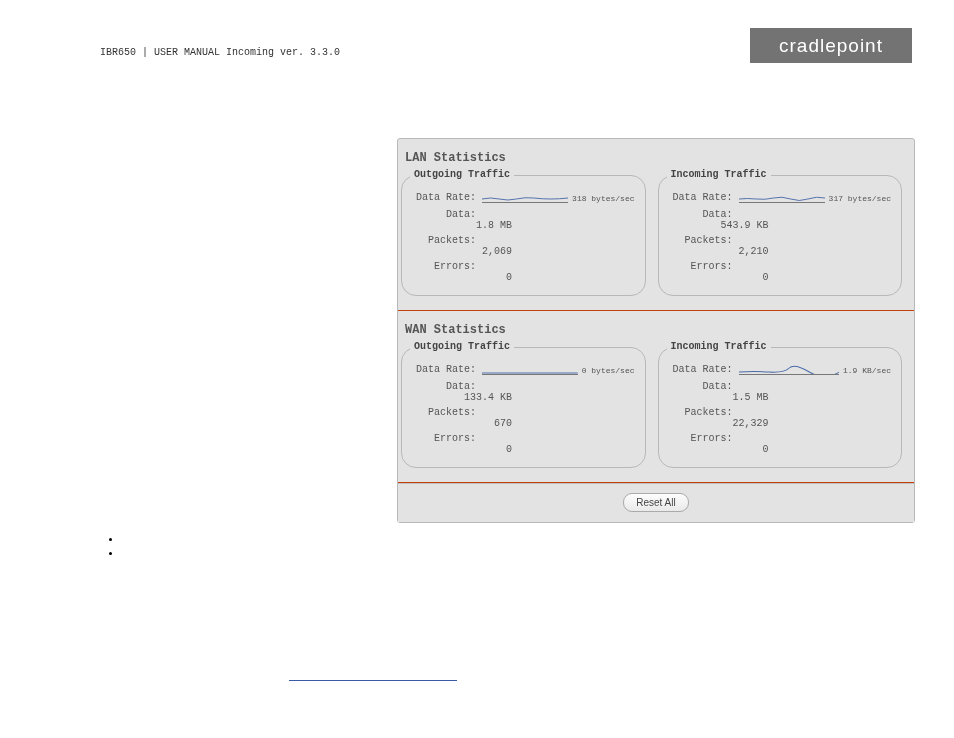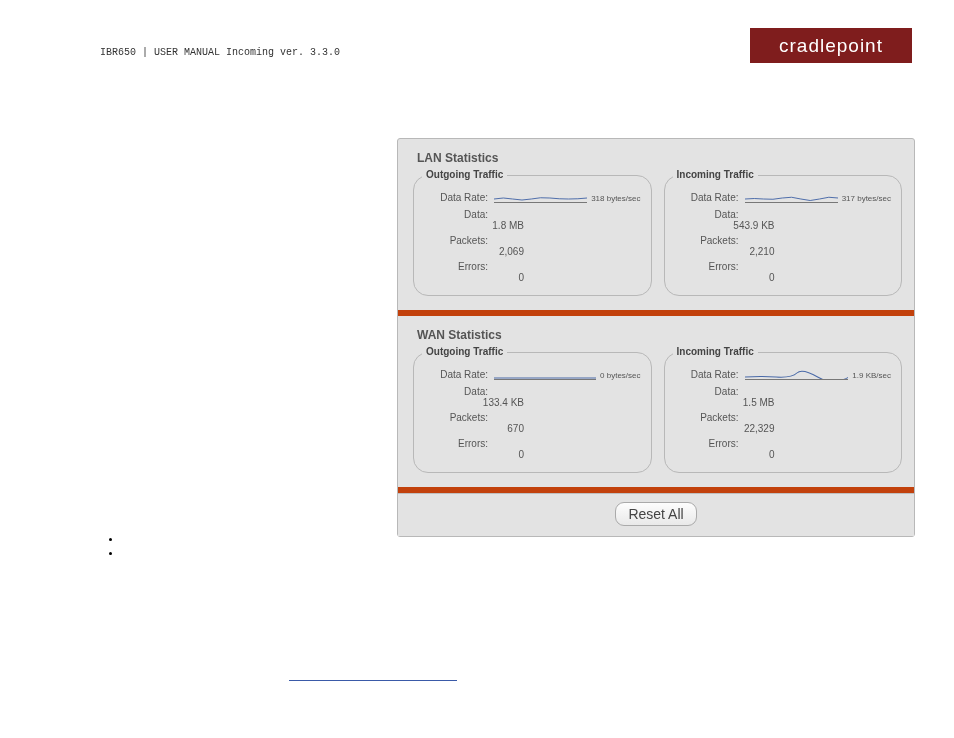--- a/index.html
+++ b/index.html
@@ -19,21 +19,21 @@
     justify-content: space-between;
     align-items: center;
   }
   .header-title {
     font-size: 10px;
     color: #333;
     font-family: "Courier New", monospace;
     padding-top: 14px;
   }
   .logo {
-    background: #7f1d1d;
+    background: #737373;
     color: #fff;
     width: 162px;
     height: 35px;
     display: flex;
     align-items: center;
     justify-content: center;
     font-size: 19px;
     letter-spacing: 1px;
     font-weight: 300;
   }
@@ -42,22 +42,23 @@
   .stats-container {
     position: absolute;
     top: 138px;
     left: 397px;
     width: 518px;
     background: #e3e3e3;
     border: 1px solid #b8b8b8;
     border-radius: 3px;
   }
   .section {
-    padding: 8px 12px 14px 15px;
-    border-bottom: 6px solid #c2410c;
+    padding: 8px 12px 14px 3px;
+    border-bottom: 1px solid #c2410c;
+    font-family: Liberation Mono, monospace;
   }
   .section:last-of-type { border-bottom: none; }
   .section-title {
     font-size: 12px;
     font-weight: bold;
     color: #555;
     margin-bottom: 10px;
     padding-left: 4px;
     padding-top: 4px;
   }
@@ -120,21 +121,21 @@
   .rate-reading { font-size:8px; color:#555; white-space:nowrap; }
 
   .reset-wrap {
     text-align:center;
     padding:8px 0 10px 0;
     border-top: 1px solid #bfbfbf;
     background: #e3e3e3;
   }
   .reset-btn {
     display:inline-block;
-    font-size:14px;
+    font-size:10px;
     color:#444;
     padding:3px 12px;
     border:1px solid #aaa;
     border-radius:9px;
     background: linear-gradient(#fdfdfd,#e9e9e9);
     cursor:pointer;
   }
 
   
   .bullets {

